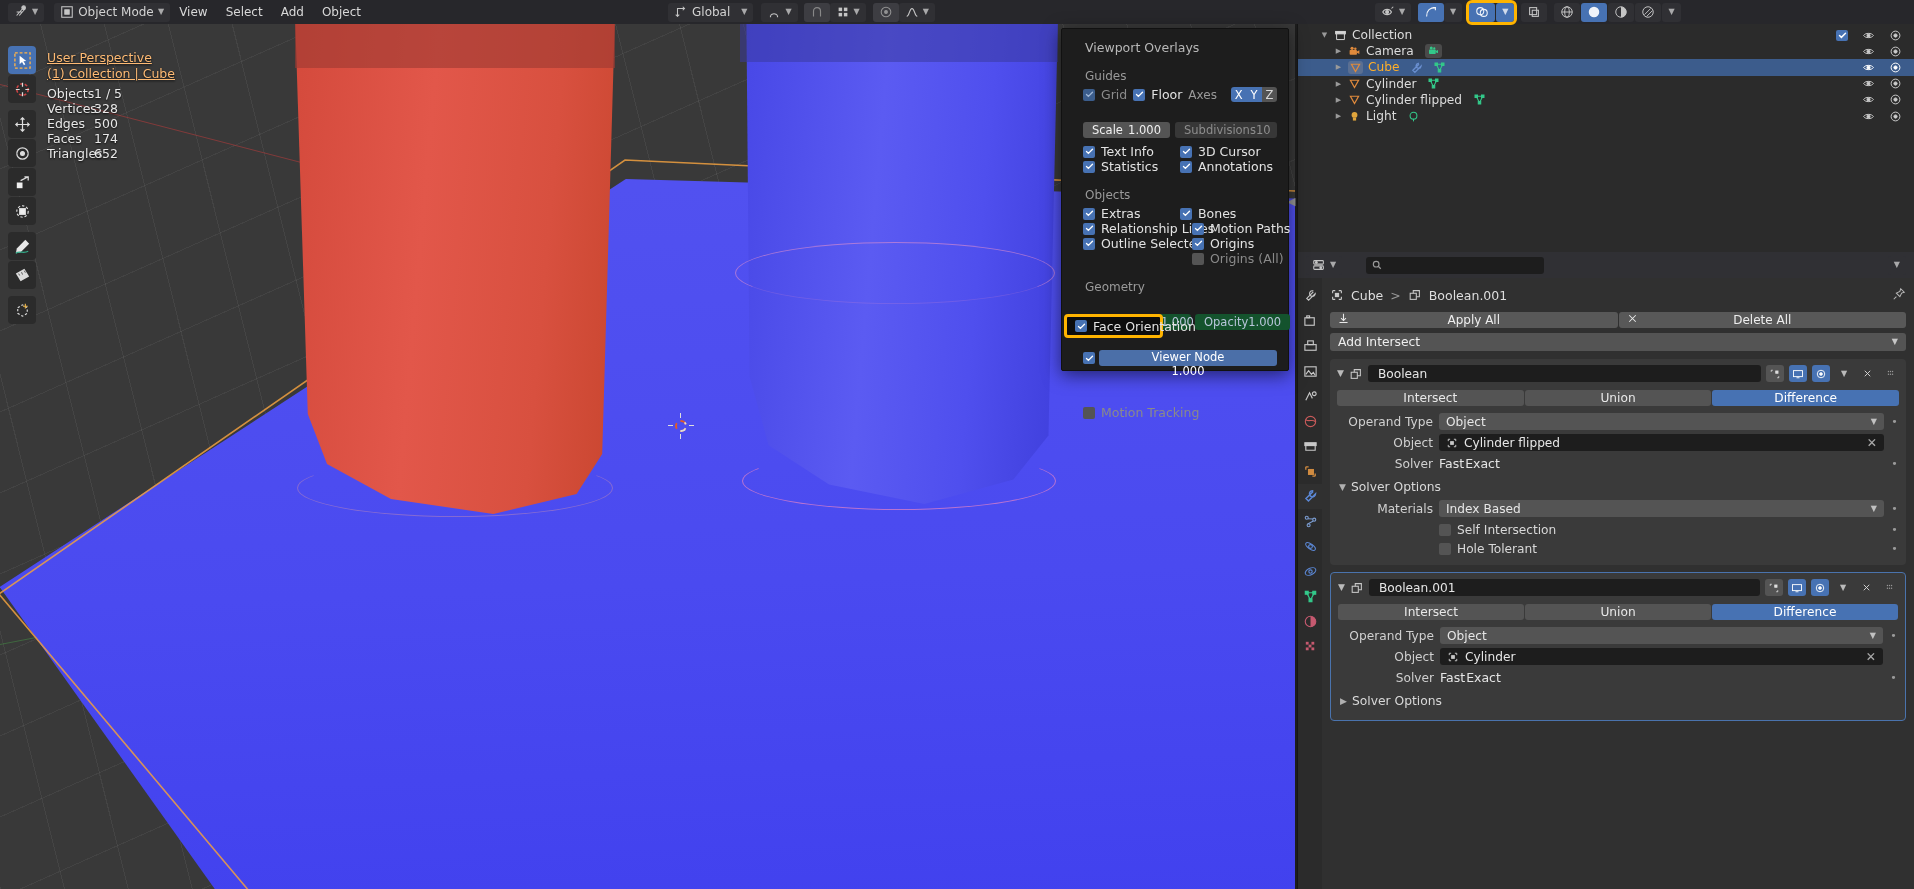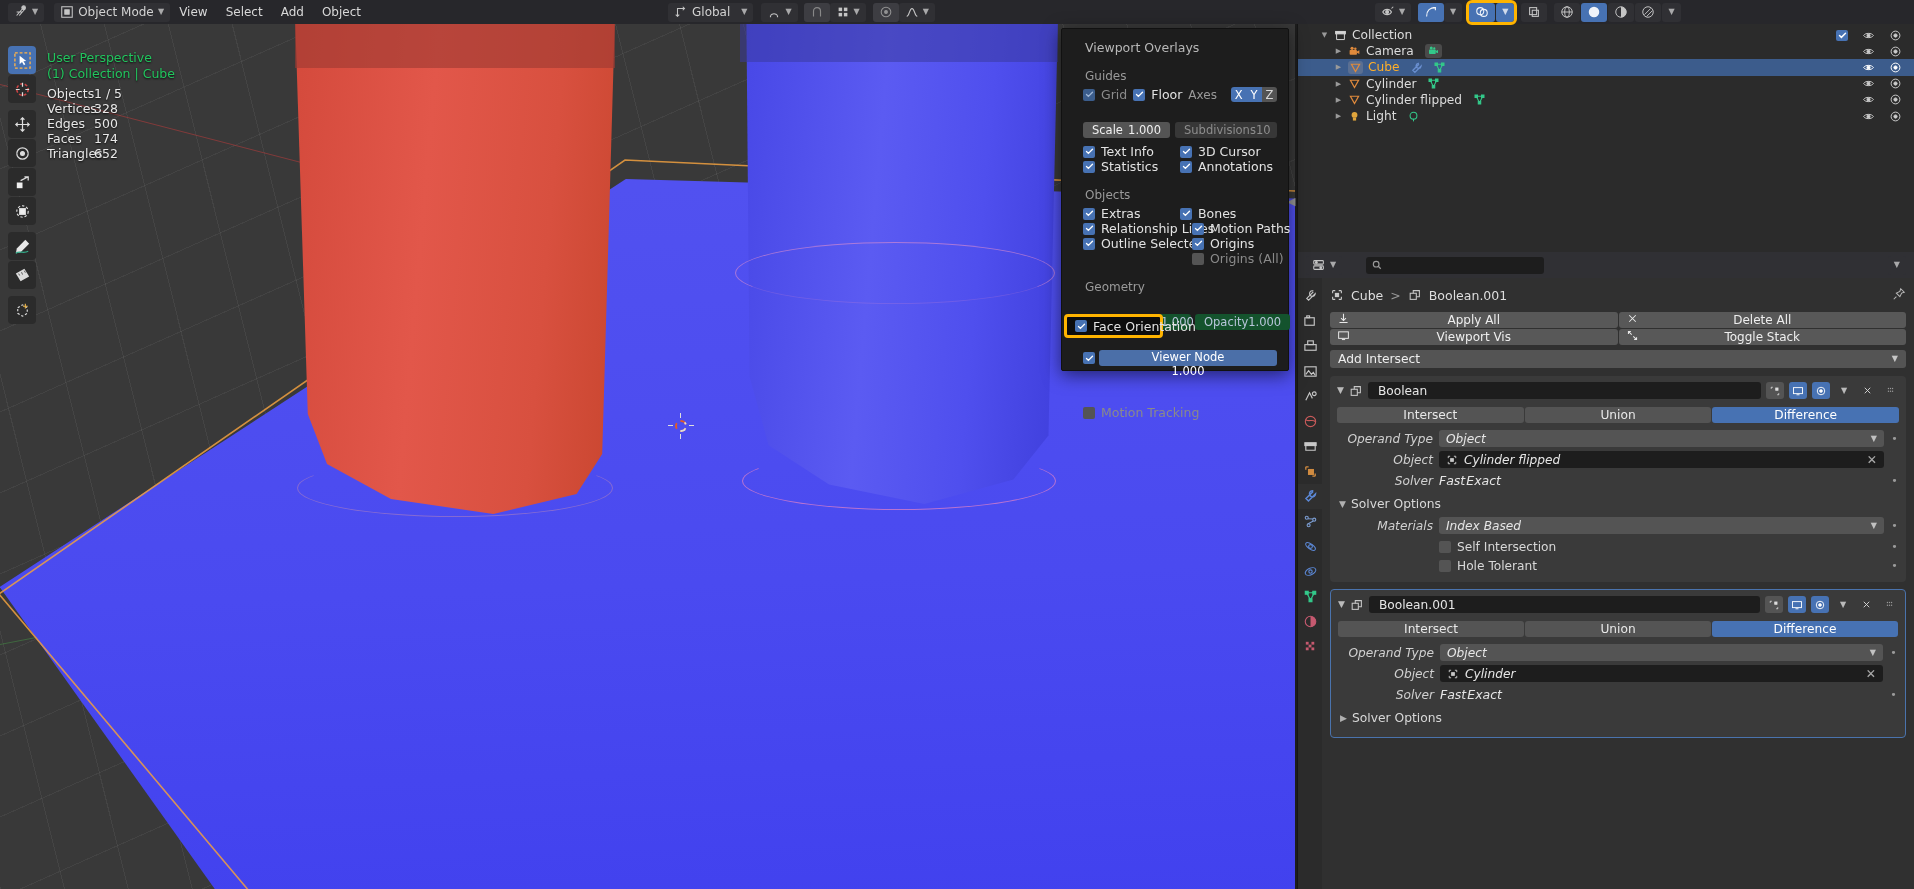--- a/index.html
+++ b/index.html
@@ -68,21 +68,21 @@
   
   .cursor3d { position:absolute; left:672px; top:393px; width:18px; height:18px; }
   .cursor3d .ring { position:absolute; inset:3px; border-radius:50%;
      border:2px dashed #e05a2a; }
   .cursor3d .ring2 { position:absolute; inset:3px; border-radius:50%;
      border:2px dashed #ddd; border-top-color:transparent; border-left-color:transparent; }
   .cursor3d i { position:absolute; background:#ddd; }
 
   
   .vp-text { position:absolute; left:47px; top:26px; font-size:12.5px;
-     color:#22c55e; line-height:15.5px; text-shadow:0 1px 2px rgba(0,0,0,.85); }
+     color:#fdba74; line-height:15.5px; text-shadow:0 1px 2px rgba(0,0,0,.85);text-decoration:underline; }
   .vp-stats { position:absolute; left:47px; top:62px; font-size:12.5px;
      color:#e8e8e8; line-height:15px; text-shadow:0 1px 2px rgba(0,0,0,.85); }
   .stat-row { display:flex; }
   .stat-row span:first-child { width:47px; }
 
   
   .lefttools { position:absolute; left:8px; top:46px; width:28px; z-index:12; }
   .lt { width:28px; height:28px; margin-bottom:1px; border-radius:4px;
      background:#2b2b2b; display:flex; align-items:center; justify-content:center; }
   .lt.sel { background:#4772b3; }
@@ -171,21 +171,21 @@
      display:flex; align-items:center; padding-left:10px; font-size:12.2px; color:#e6e6e6; }
   .mi { width:18px; height:17px; border-radius:3px; background:#545454;
      display:flex; align-items:center; justify-content:center; }
   .mi.on { background:#4772b3; }
   .mi.plain { background:transparent; }
   .seg3 { display:flex; gap:1px; margin:7px 0 6px 0; }
   .seg3 > div { flex:1; height:16px; display:flex; align-items:center;
      justify-content:center; font-size:12.2px; background:#545454; color:#e8e8e8;
      border-radius:3px; }
   .seg3 > div.on { background:#4772b3; color:#fff; }
-  .prow { display:flex; align-items:center; height:19px; margin-bottom:2px; gap:6px;font-style:italic; }
+  .prow { display:flex; align-items:center; height:19px; margin-bottom:2px; gap:6px; }
   .plab { width:96px; text-align:right; font-size:12.2px; color:#d0d0d0; }
   .pfield { flex:1; height:17px; background:#1d1d1d; border-radius:3px;
      display:flex; align-items:center; padding:0 7px; font-size:12.2px;
      color:#e6e6e6; justify-content:space-between; }
   .pfield.grey { background:#545454; }
   .pdot { width:9px; text-align:center; color:#9a9a9a; font-size:11px; }
   .segf { flex:1; display:flex; gap:1px;align-items:flex-end; }
   .solv { display:flex; align-items:center; gap:5px; font-size:12.3px;
      color:#d8d8d8; margin:7px 0 5px 2px; }
   .cbrow { display:flex; align-items:center; height:19px; gap:6px; }
@@ -1031,39 +1031,20 @@
         </div>
         <div class="bt">
           <span class="lico">
             <svg width="13" height="13" viewBox="0 0 16 16" fill="none" stroke="#e8e8e8" stroke-width="1.3">
                 <path d="M4 4 L12 12 M12 4 L4 12"></path>
               </svg>
           </span>
           <span>Delete All</span>
         </div>
       </div>
-      <div class="btn2">
-        <div class="bt">
-          <span class="lico">
-            <svg width="13" height="13" viewBox="0 0 16 16" fill="none" stroke="#e8e8e8" stroke-width="1.2">
-                <rect x="2" y="3.5" width="12" height="8"></rect>
-                <path d="M6 13 H10"></path>
-              </svg>
-          </span>
-          <span>Viewport Vis</span>
-        </div>
-        <div class="bt">
-          <span class="lico">
-            <svg width="13" height="13" viewBox="0 0 16 16" fill="none" stroke="#e8e8e8" stroke-width="1.3">
-                <path d="M3 6 V3 H6 M13 10 V13 H10 M3 3 L7 7 M13 13 L9 9"></path>
-              </svg>
-          </span>
-          <span>Toggle Stack</span>
-        </div>
-      </div>
 
       <div class="addmod">
         <span>Add Intersect</span>
         <span class="chev">▼</span>
       </div>
 
       <div class="modcard">
         <div class="mod-hdr">
           <span class="chev" style="font-size:9px">▼</span>
           <svg width="14" height="14" viewBox="0 0 16 16" fill="none" stroke="#c8c8c8" stroke-width="1.2">

